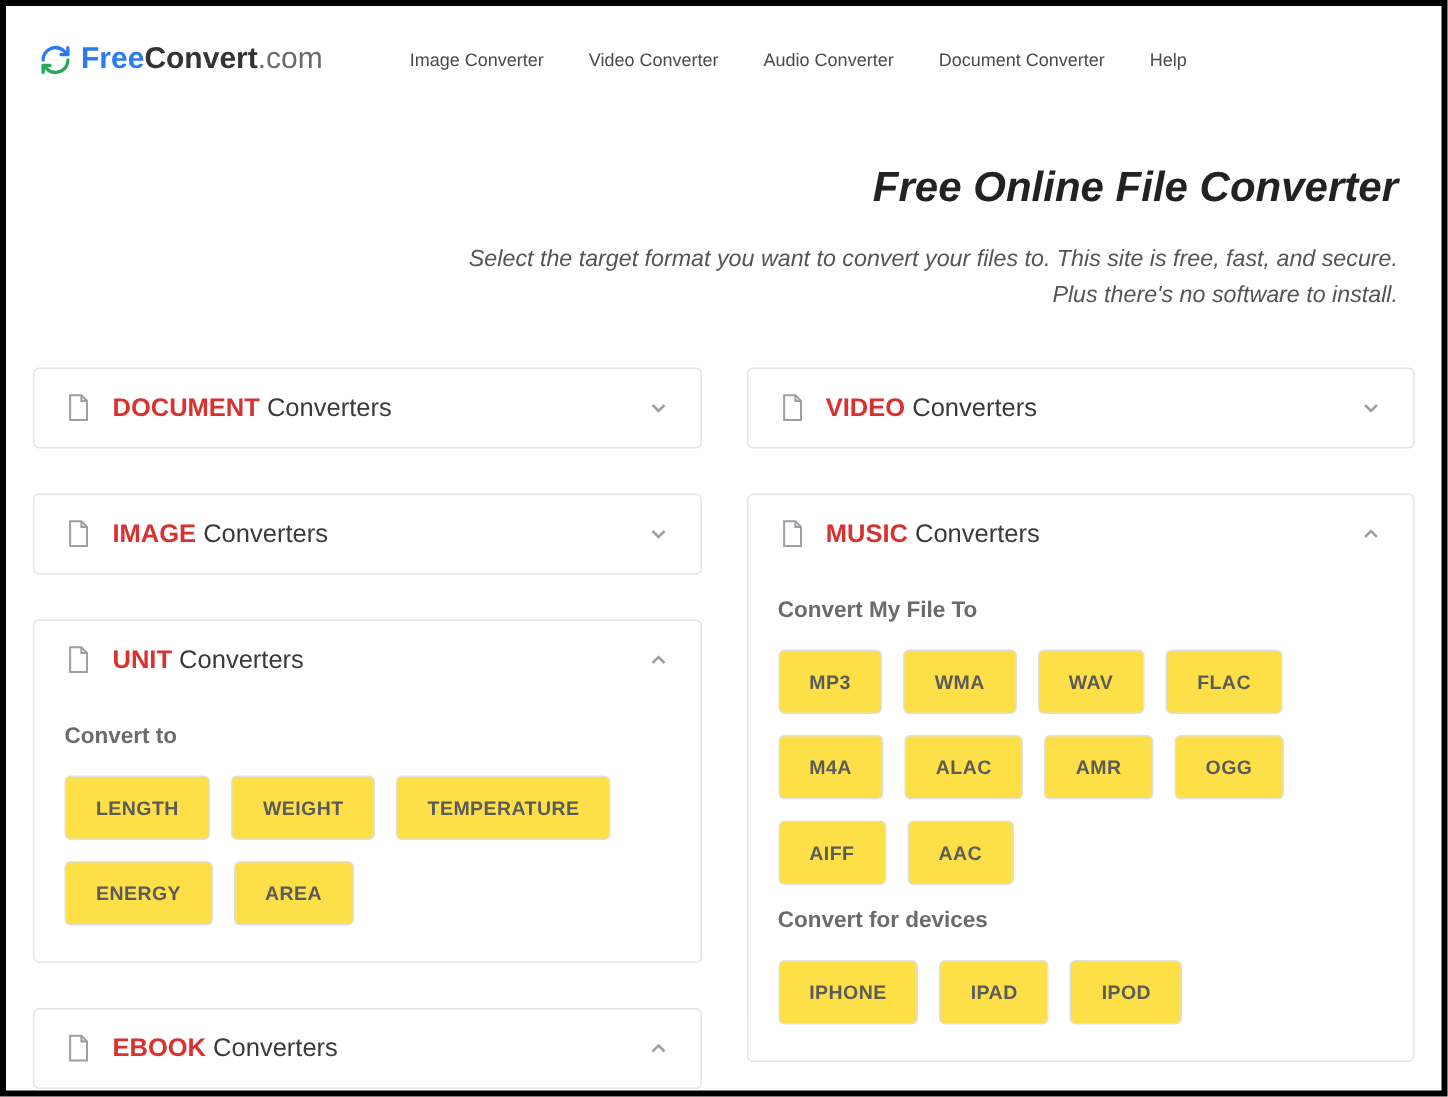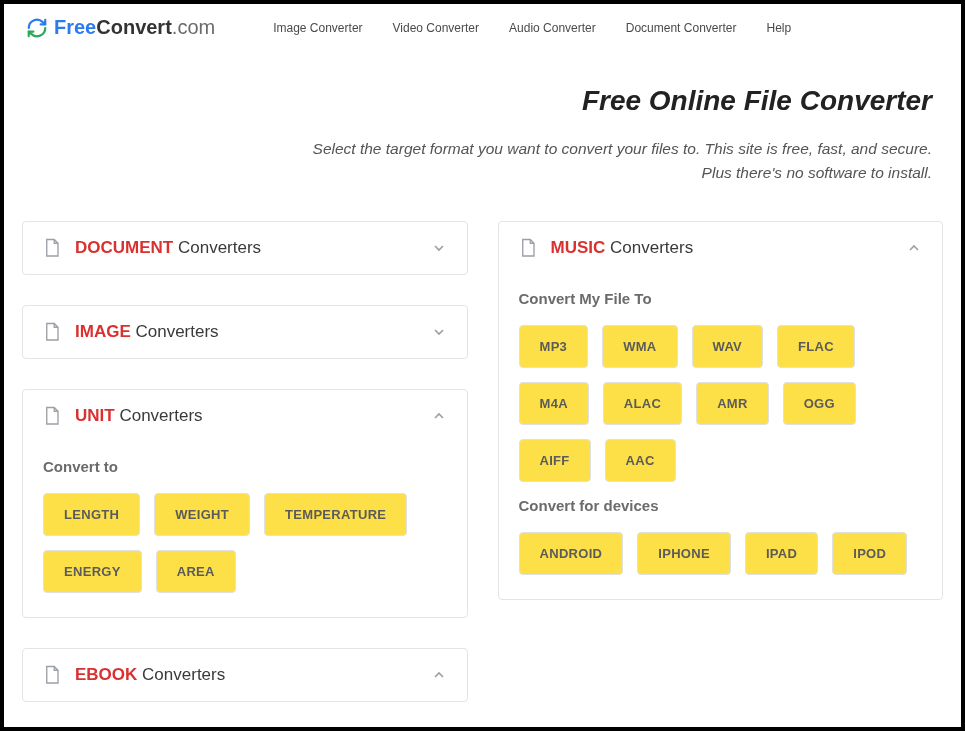--- a/index.html
+++ b/index.html
@@ -7,21 +7,21 @@
     font-family: -apple-system, BlinkMacSystemFont, "Segoe UI", Arial, sans-serif;
     background: #fff;
     border: 4px solid #000;
     width: 965px;
     height: 731px;
     overflow: hidden;
   }
   .header {
     display: flex;
     align-items: center;
-    padding: 12px 22px;
+    padding: 24px 22px;
     gap: 28px;
   }
   .logo {
     display: flex;
     align-items: center;
     gap: 6px;
     font-size: 20px;
     font-weight: 500;
     color: #333;
   }
@@ -247,20 +247,38 @@
               <path d="M6 15l6-6 6 6"></path>
             </svg>
         </span>
       </div>
     </div>
 
   </div>
 
   <div class="col">
 
+    <div class="panel">
+      <div class="panel-head">
+        <span class="file-icon">
+          <svg viewBox="0 0 24 26" fill="none" stroke="#9aa0a6" stroke-width="1.8">
+              <path d="M5 2h10l5 5v17H5z"></path>
+              <path d="M15 2v5h5"></path>
+            </svg>
+        </span>
+        <span class="panel-title">
+          <span class="cat">VIDEO</span> <span class="suffix">Converters</span>
+        </span>
+        <span class="chevron">
+          <svg viewBox="0 0 24 24" fill="none" stroke="#9aa0a6" stroke-width="2.5">
+              <path d="M6 9l6 6 6-6"></path>
+            </svg>
+        </span>
+      </div>
+    </div>
 
     <div class="panel">
       <div class="panel-head">
         <span class="file-icon">
           <svg viewBox="0 0 24 26" fill="none" stroke="#9aa0a6" stroke-width="1.8">
               <path d="M5 2h10l5 5v17H5z"></path>
               <path d="M15 2v5h5"></path>
             </svg>
         </span>
         <span class="panel-title">
@@ -281,21 +299,20 @@
           <button class="chip">FLAC</button>
           <button class="chip">M4A</button>
           <button class="chip">ALAC</button>
           <button class="chip">AMR</button>
           <button class="chip">OGG</button>
           <button class="chip">AIFF</button>
           <button class="chip">AAC</button>
         </div>
         <div class="section-label" style="margin-top:15px">Convert for devices</div>
         <div class="chips">
-          <button class="chip">ANDROID</button>
           <button class="chip">IPHONE</button>
           <button class="chip">IPAD</button>
           <button class="chip">IPOD</button>
         </div>
       </div>
     </div>
 
   </div>
 </div>
 

